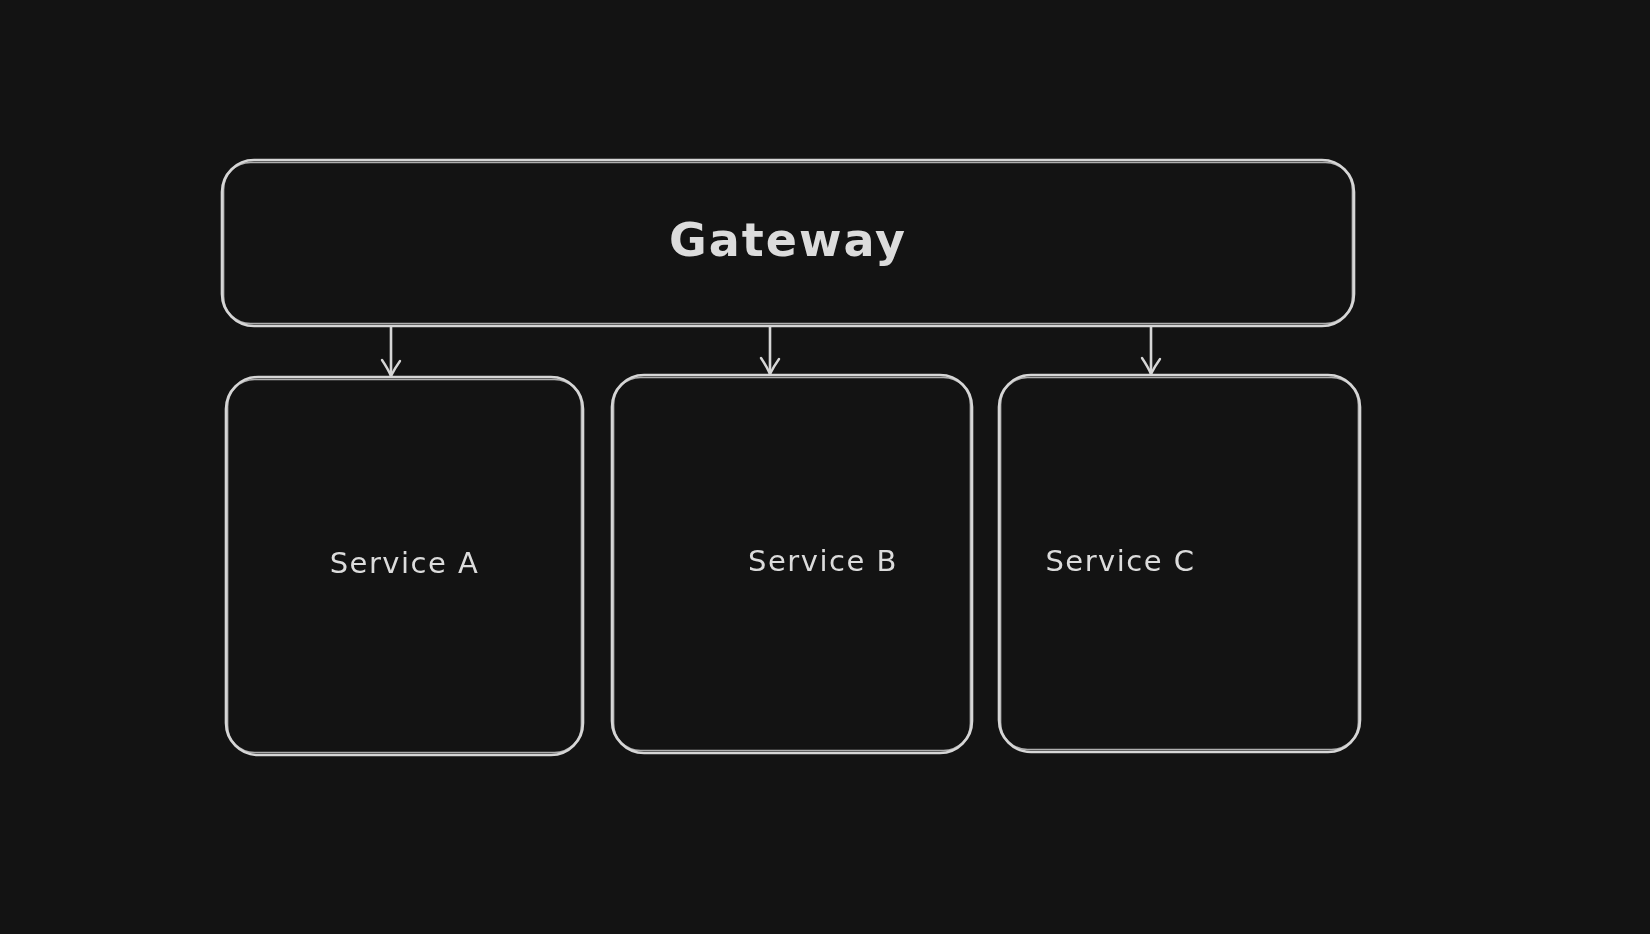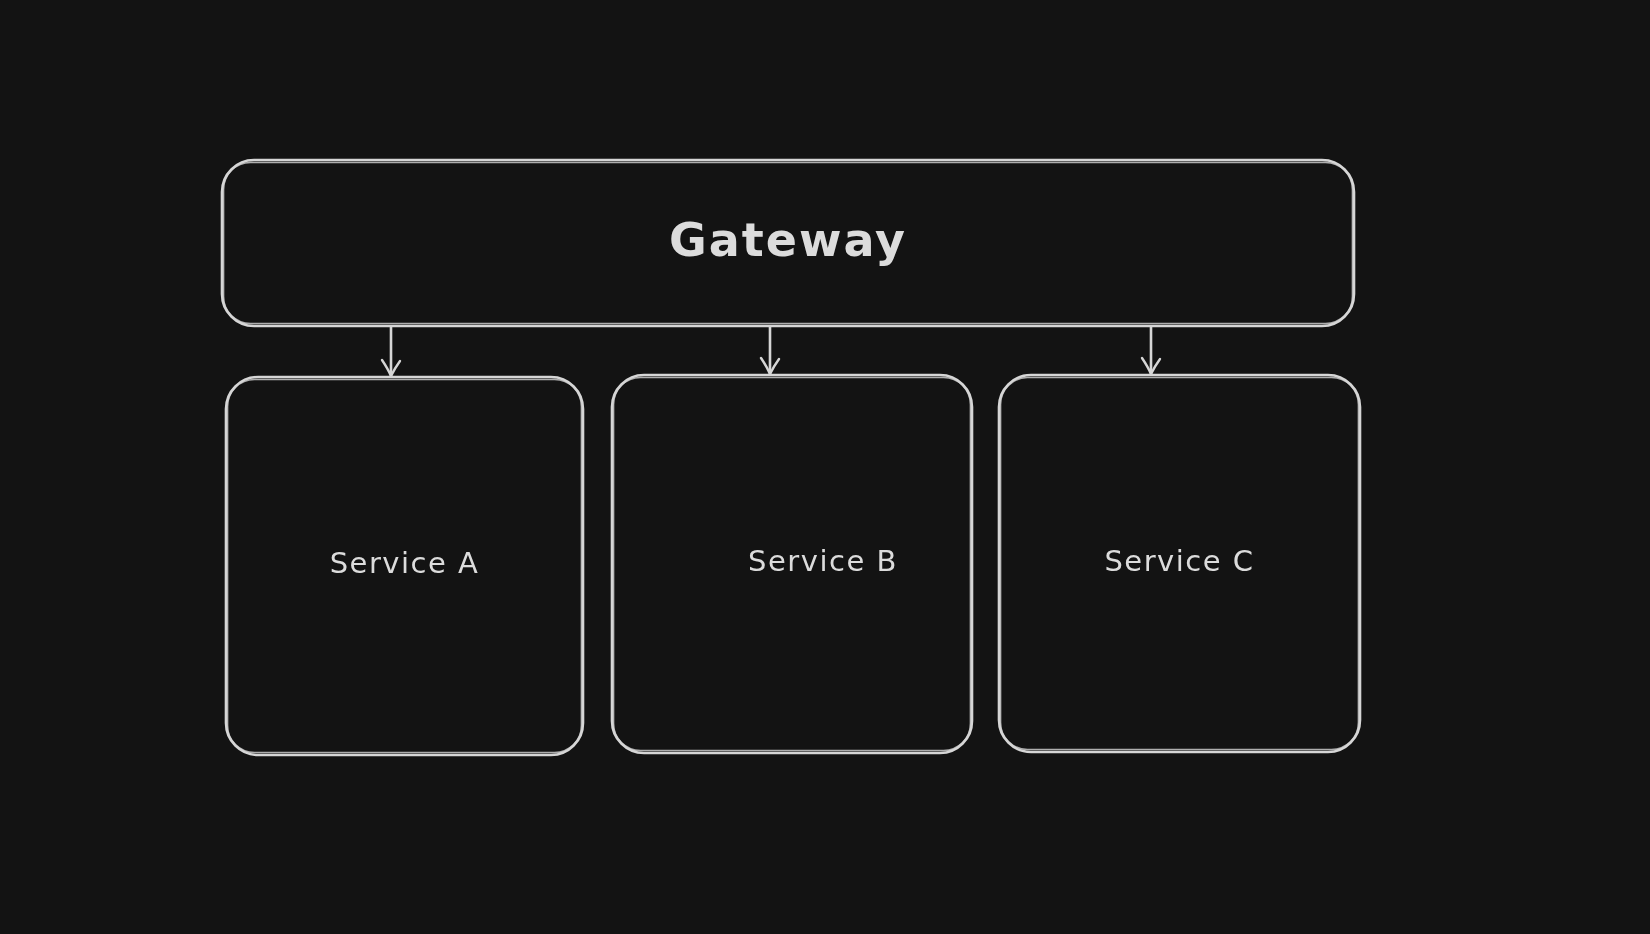--- a/index.html
+++ b/index.html
@@ -88,16 +88,16 @@
 
   <div class="node node-title" style="left: 222px; top: 160px; width: 1132px; height: 166px; font-size: 46px; text-align: center;">
     <span class="node-label">Gateway</span>
   </div>
   <div class="node" style="left: 226px; top: 377px; width: 357px; height: 378px; font-size: 29px; align-items: center;">
     <span class="node-label">Service A</span>
   </div>
   <div class="node" style="left: 612px; top: 375px; width: 340px; height: 378px; font-size: 29px; margin-left: 41px;">
     <span class="node-label">Service B</span>
   </div>
-  <div class="node" style="left: 999px; top: 375px; width: 361px; height: 377px; font-size: 29px;">
+  <div class="node" style="left: 940px; top: 375px; width: 361px; height: 377px; font-size: 29px;">
     <span class="node-label">Service C</span>
   </div>
 </div>
 
 </body></html>

